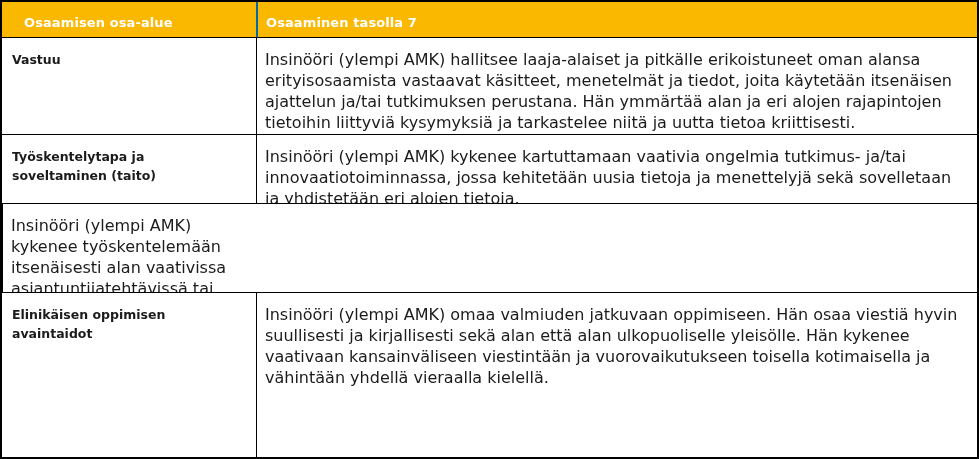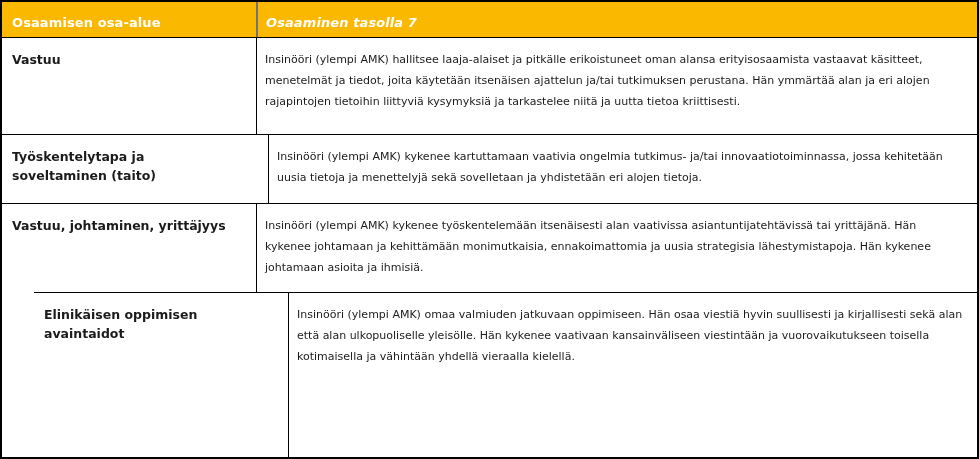--- a/index.html
+++ b/index.html
@@ -25,45 +25,45 @@
   .header-row {
     height: 35px;
     background: #FBB800;
   }
   .header-cell {
     color: #ffffff;
     font-weight: bold;
     font-size: 13px;
     display: flex;
     align-items: center;
-    padding: 0 10px;
+    padding: 0 22px;
     letter-spacing: 0.1px;
   }
-  .header-cell.cdesc { border-left: 2px solid #737373; padding: 13px 8px; font-style: italic; }
+  .header-cell.cdesc { border-left: 2px solid #0369a1; padding: 13px 8px; }
   .carea {
     font-weight: bold;
     font-size: 12.5px;
     color: #1b1b1b;
     line-height: 1.55;
     padding: 12px 16px 10px 10px;
   }
   .cdesc {
     border-left: 1px solid #000000;
   }
   .body-row .cdesc {
-    font-size: 11px;
+    font-size: 16px;
     color: #1b1b1b;
     line-height: 21px;
     padding: 11px 12px 10px 8px;
   }
   .r1 { height: 97px; }
-  .r2 { height: 69px; gap: 12px; }
+  .r2 { height: 69px; }
   .r3 { height: 89px; }
   .r4 { height: 72px; }
-  .r5 { flex: 1 1 auto; margin-left: 32px; }
+  .r5 { flex: 1 1 auto; }
 </style>
 </head>
 <body>
 
 <div class="doc-table">
 
   <div class="trow header-row">
     <div class="header-cell carea-h">Osaamisen osa-alue</div>
     <div class="header-cell cdesc">Osaaminen tasolla 7</div>
   </div>
@@ -72,21 +72,20 @@
     <div class="carea">Vastuu</div>
     <div class="cdesc">Insinööri (ylempi AMK) hallitsee laaja-alaiset ja pitkälle erikoistuneet oman alansa erityisosaamista vastaavat käsitteet, menetelmät ja tiedot, joita käytetään itsenäisen ajattelun ja/tai tutkimuksen perustana. Hän ymmärtää alan ja eri alojen rajapintojen tietoihin liittyviä kysymyksiä ja tarkastelee niitä ja uutta tietoa kriittisesti.</div>
   </div>
 
   <div class="trow body-row r2">
     <div class="carea">Työskentelytapa ja soveltaminen (taito)</div>
     <div class="cdesc">Insinööri (ylempi AMK) kykenee kartuttamaan vaativia ongelmia tutkimus- ja/tai innovaatiotoiminnassa, jossa kehitetään uusia tietoja ja menettelyjä sekä sovelletaan ja yhdistetään eri alojen tietoja.</div>
   </div>
 
   <div class="trow body-row r3">
-    <div class="carea">Vastuu, johtaminen, yrittäjyys</div>
     <div class="cdesc">Insinööri (ylempi AMK) kykenee työskentelemään itsenäisesti alan vaativissa asiantuntijatehtävissä tai yrittäjänä. Hän kykenee johtamaan ja kehittämään monimutkaisia, ennakoimattomia ja uusia strategisia lähestymistapoja. Hän kykenee johtamaan asioita ja ihmisiä.</div>
   </div>
 
 
   <div class="trow body-row r5">
     <div class="carea">Elinikäisen oppimisen avaintaidot</div>
     <div class="cdesc">Insinööri (ylempi AMK) omaa valmiuden jatkuvaan oppimiseen. Hän osaa viestiä hyvin suullisesti ja kirjallisesti sekä alan että alan ulkopuoliselle yleisölle. Hän kykenee vaativaan kansainväliseen viestintään ja vuorovaikutukseen toisella kotimaisella ja vähintään yhdellä vieraalla kielellä.</div>
   </div>
 
 </div>

